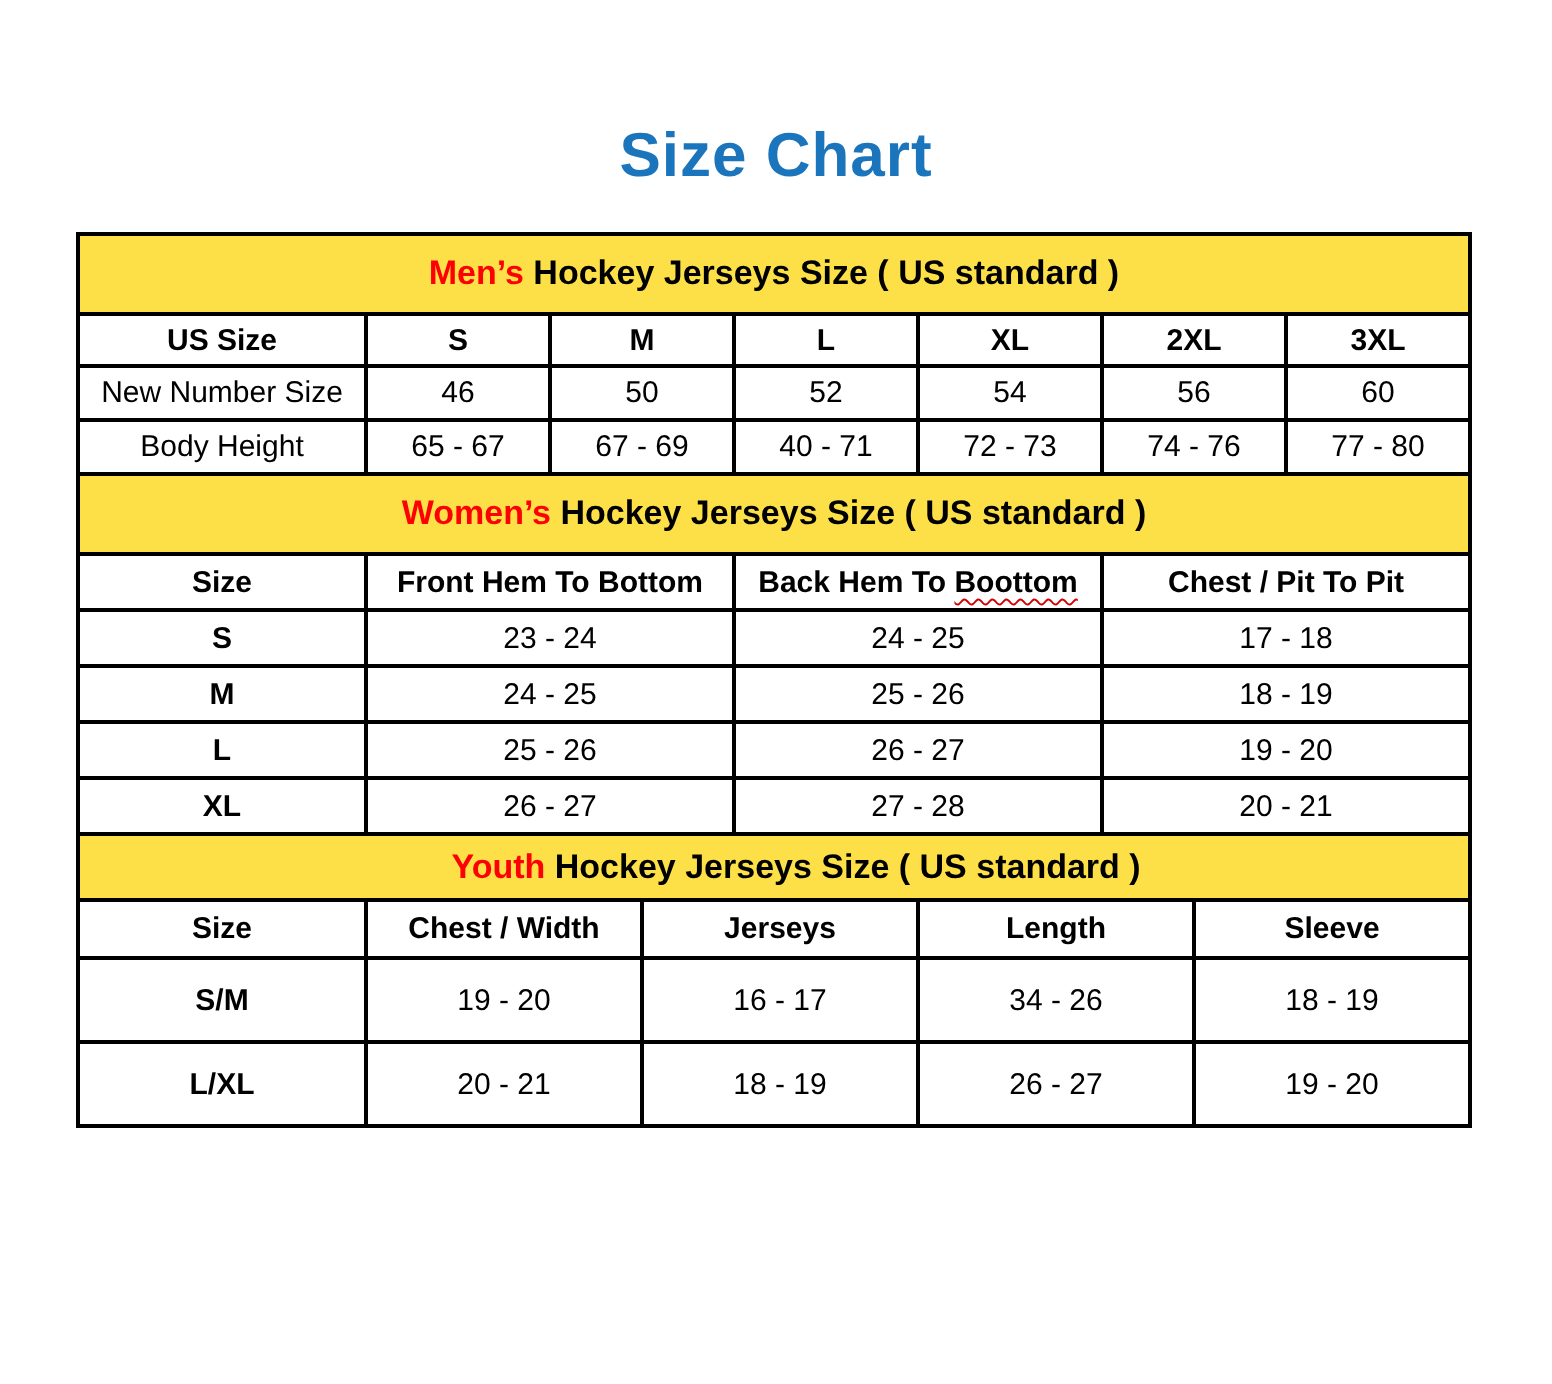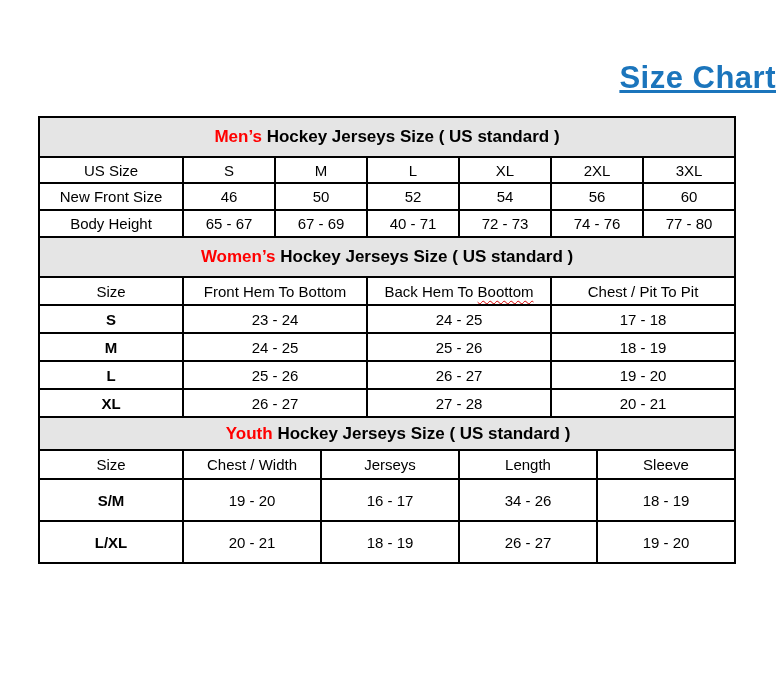--- a/index.html
+++ b/index.html
@@ -6,53 +6,52 @@
   html, body {
     width: 776px; height: 692px;
     background: #ffffff;
     font-family: "Liberation Sans", sans-serif;
     color: #000;
     overflow: hidden;
   }
   .page { width: 776px; height: 692px; position: relative; }
   .title {
     padding-top: 60px;
-    text-align: right;
+    text-align: center;
     font-size: 31px;
     font-weight: bold;
     color: #1B75BC;
     letter-spacing: 0.5px;
-    text-decoration: underline;
   }
   .chart-wrap { margin: 20px 0 0 38px; width: 696px; }
   table {
     border-collapse: collapse;
     width: 696px;
     table-layout: fixed;
   }
   table + table { margin-top: -2px; }
   th, td {
     border: 2px solid #000;
     text-align: center;
     vertical-align: middle;
     padding: 0 2px;
     font-size: 15px;
     font-weight: normal;
     overflow: hidden;
     white-space: nowrap;
   }
   tr.banner-row td {
-    background: #e5e5e5;
+    background: #fde047;
     height: 40px;
     font-size: 17px;
     font-weight: bold;
   }
   .youth tr.banner-row td { height: 33px; padding-left: 24px; }
   .banner-hl { color: #FF0000; }
-  tr.head-row th { height: 26px; font-weight: normal; }
+  tr.head-row th { height: 26px; font-weight: bold; }
   .womens tr.head-row th { height: 28px; }
   .youth tr.head-row th { height: 29px; }
   tr.data-row td, tr.data-row th { height: 27px; }
   .womens tr.data-row td, .womens tr.data-row th { height: 28px; }
   .youth tr.data-row td, .youth tr.data-row th { height: 42px; }
   tr.data-row th { font-weight: bold; }
   .squiggle {
     text-decoration: underline;
     text-decoration-style: wavy;
     text-decoration-color: #D40000;
@@ -89,21 +88,21 @@
       <tr class="head-row">
         <th>US Size</th>
         <th>S</th>
         <th>M</th>
         <th>L</th>
         <th>XL</th>
         <th>2XL</th>
         <th>3XL</th>
       </tr>
       <tr class="data-row">
-        <td>New Front Size</td>
+        <td>New Number Size</td>
         <td>46</td>
         <td>50</td>
         <td>52</td>
         <td>54</td>
         <td>56</td>
         <td>60</td>
       </tr>
       <tr class="data-row">
         <td>Body Height</td>
         <td>65 - 67</td>

